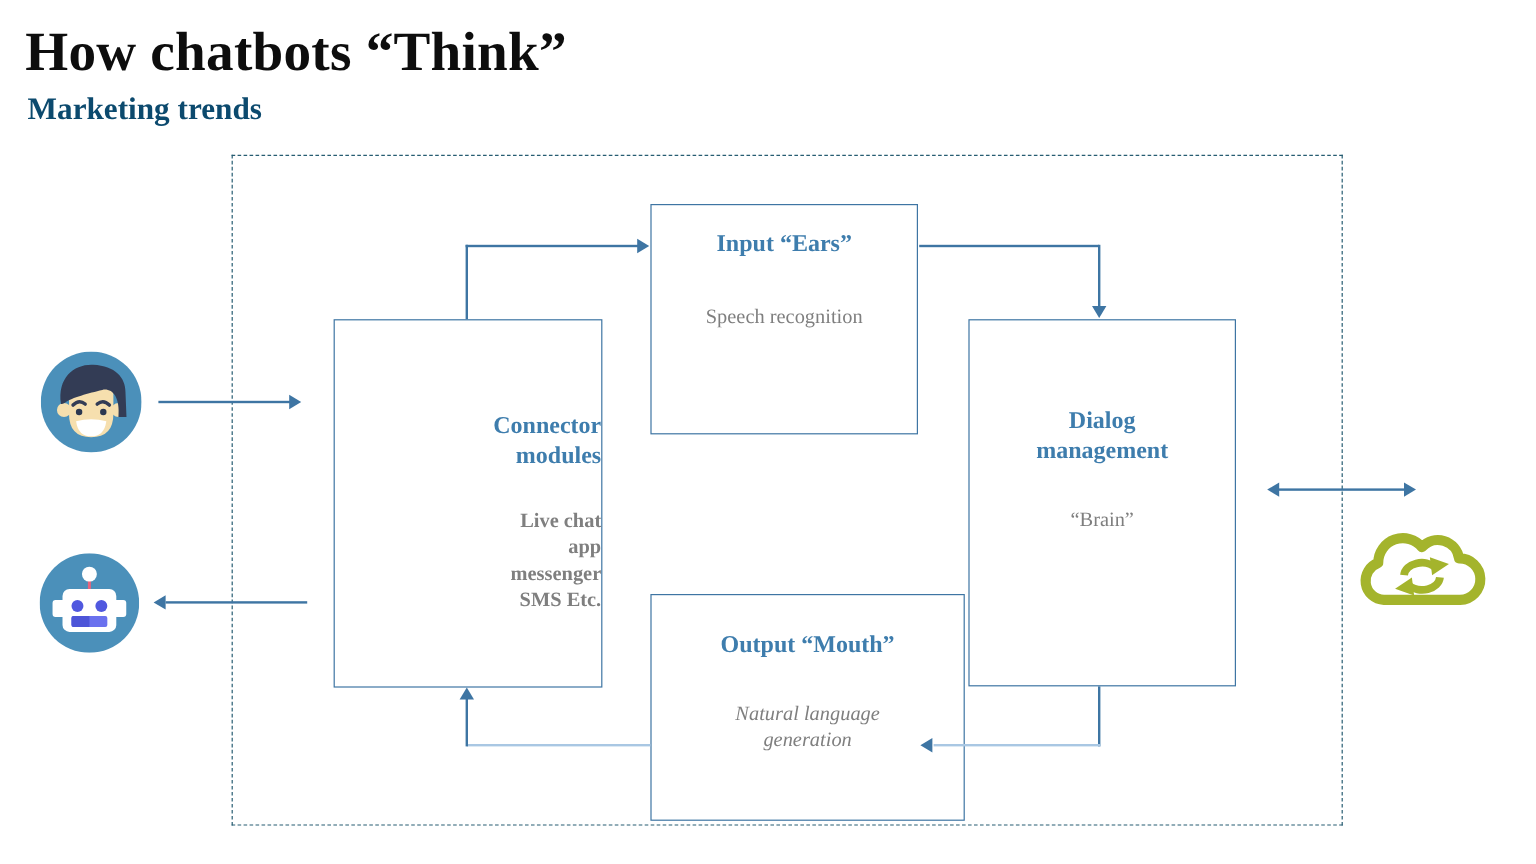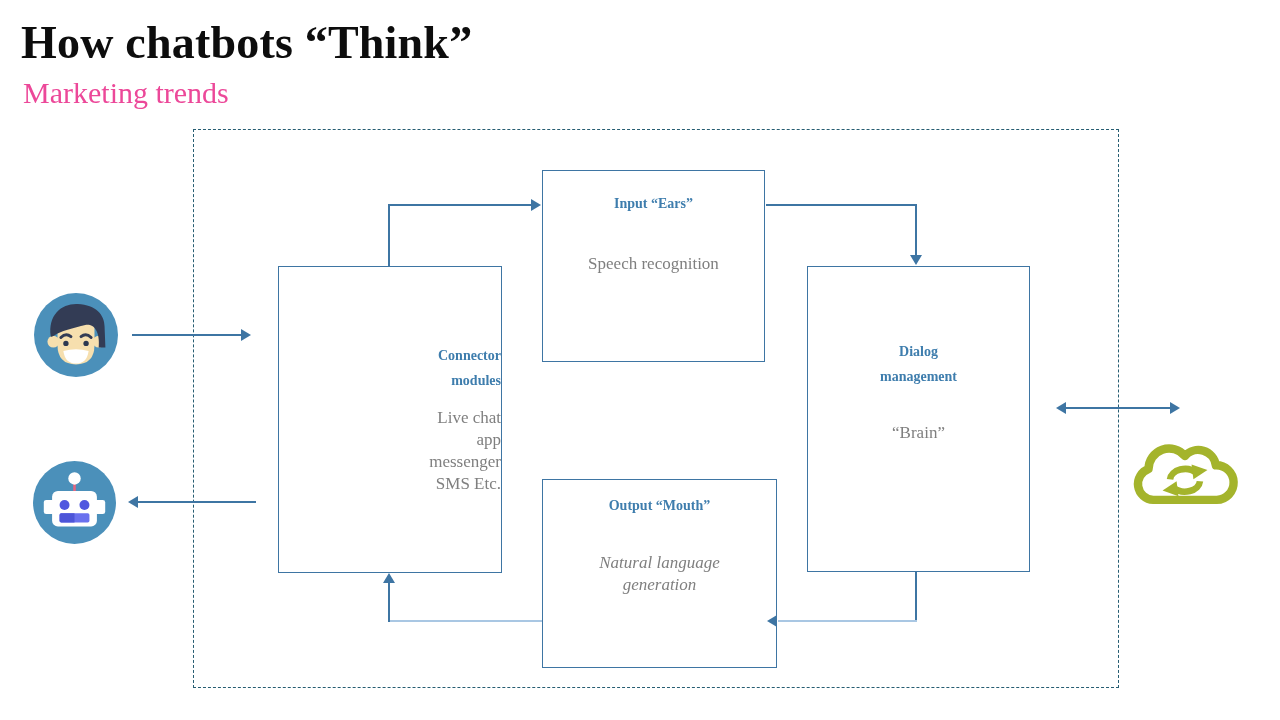--- a/index.html
+++ b/index.html
@@ -6,49 +6,49 @@
   html, body { width: 1280px; height: 720px; background: #ffffff; overflow: hidden; }
   body { font-family: "Liberation Serif", serif; position: relative; }
 
   .page-title {
     position: absolute; left: 21px; top: 16px;
     font-size: 46px; font-weight: bold; color: #0d0d0d;
     letter-spacing: 0.2px;
   }
   .page-subtitle {
     position: absolute; left: 23px; top: 76px;
-    font-size: 30px; color: #ec4899;
+    font-size: 26px; color: #0c4a6e; font-weight: bold;
   }
 
   .boundary {
     position: absolute; left: 193px; top: 129px; width: 926px; height: 559px;
     border: 1px dashed #275d72;
   }
 
   .node {
     position: absolute; background: #ffffff;
     border: 1.5px solid #3e75a3;
     text-align: center;
   }
   .node-title {
-    font-size: 14px; font-weight: bold; color: #3e7dad;
+    font-size: 20px; font-weight: bold; color: #3e7dad;
     line-height: 25px; white-space: pre-line;
   }
   .node-body {
     font-size: 17px; color: #7f7f7f;
     line-height: 22px; white-space: pre-line;
   }
 
   .node-connector { left: 278px; top: 266px; width: 224px; height: 307px; padding-top: 76px; text-align: right; }
-  .node-connector .node-body { margin-top: 14px; }
+  .node-connector .node-body { margin-top: 30px; font-weight: bold; }
   .node-input { left: 542px; top: 170px; width: 223px; height: 192px; padding-top: 20px; }
   .node-input .node-body { margin-top: 37px; text-align: center; }
   .node-dialog { left: 807px; top: 266px; width: 223px; height: 306px; padding-top: 72px; }
   .node-dialog .node-body { margin-top: 33px; }
-  .node-output { left: 542px; top: 479px; width: 235px; height: 189px; padding-top: 13px; }
+  .node-output { left: 542px; top: 495px; width: 262px; height: 189px; padding-top: 29px; }
   .node-output .node-body { margin-top: 34px; font-style: italic; }
 
   .line { position: absolute; background: #3e75a3; }
   .line-light { background: #a9c7e3; }
   .head { position: absolute; width: 0; height: 0; }
   .head-right { border-top: 6px solid transparent; border-bottom: 6px solid transparent; border-left: 10px solid #3e75a3; }
   .head-left  { border-top: 6px solid transparent; border-bottom: 6px solid transparent; border-right: 10px solid #3e75a3; }
   .head-down  { border-left: 6px solid transparent; border-right: 6px solid transparent; border-top: 10px solid #3e75a3; }
   .head-up    { border-left: 6px solid transparent; border-right: 6px solid transparent; border-bottom: 10px solid #3e75a3; }
 

